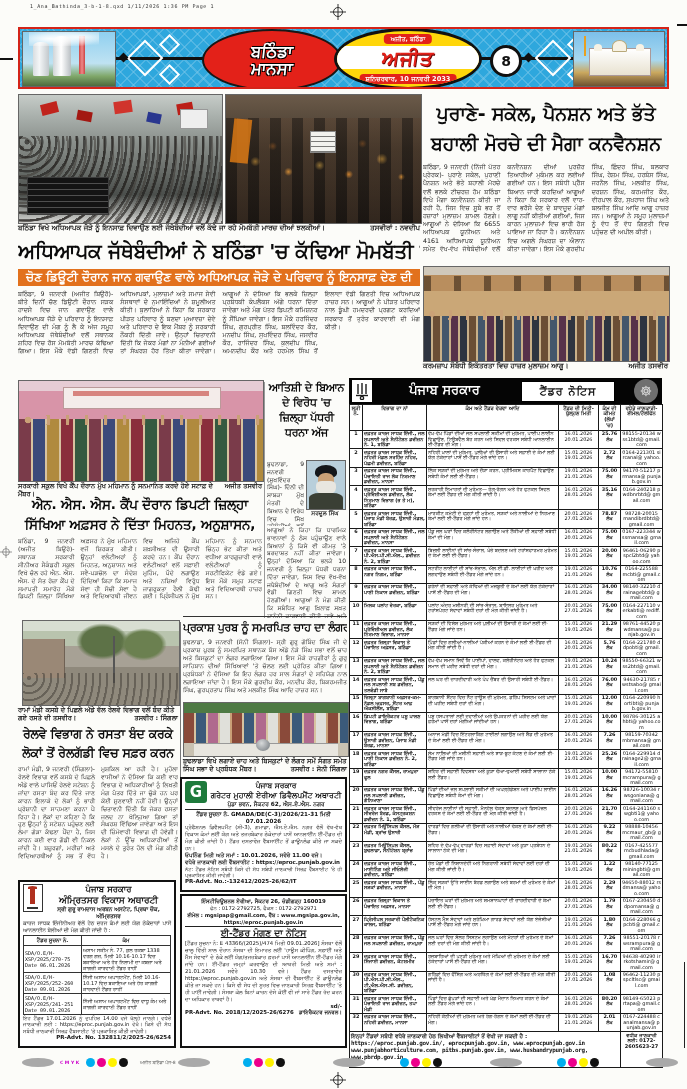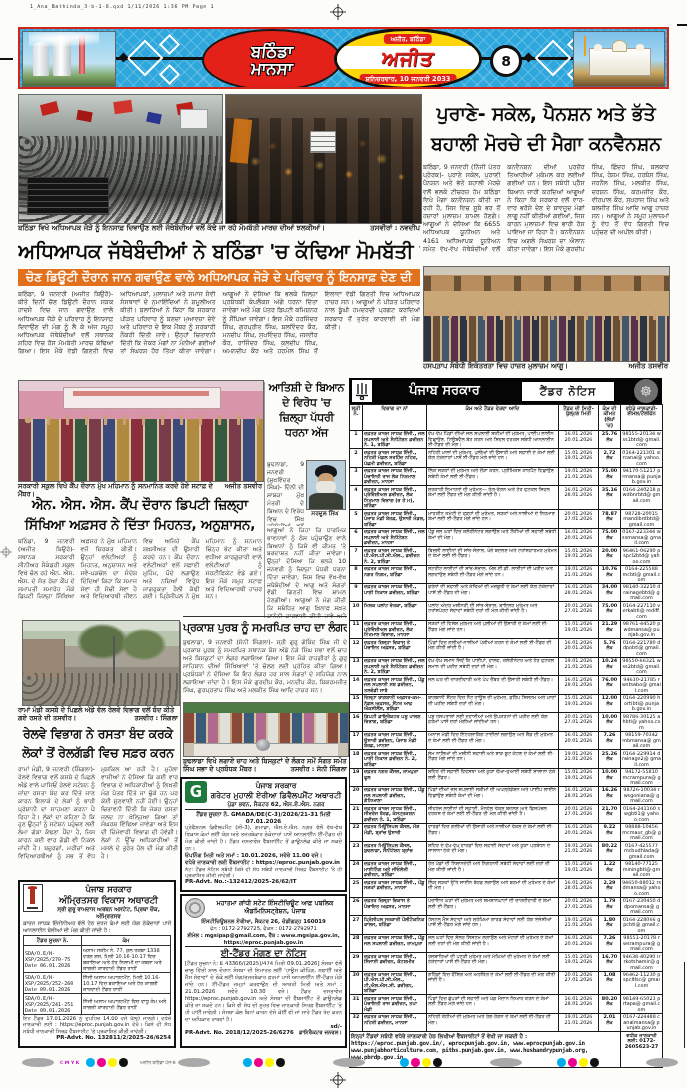--- a/index.html
+++ b/index.html
@@ -159,21 +159,21 @@
 <div class="abs hl" style="left:423px;top:98px;width:246px;height:62px;font-size:19px;line-height:30px;overflow:hidden;">ਪੁਰਾਣੇ- ਸਕੇਲ, ਪੈਨਸ਼ਨ ਅਤੇ ਭੱਤੇ ਬਹਾਲੀ ਮੋਰਚੇ ਦੀ ਮੈਗਾ ਕਨਵੈਨਸ਼ਨ ਅੱਜ</div>
 <div class="abs bodytxt" style="left:423px;top:163px;width:246px;height:100px;column-count:3;column-gap:7px;">ਬਠਿੰਡਾ, 9 ਜਨਵਰੀ (ਨਿੱਜੀ ਪੱਤਰ ਪ੍ਰੇਰਕ)- ਪੁਰਾਣੇ ਸਕੇਲ, ਪੁਰਾਣੀ ਪੈਨਸ਼ਨ ਅਤੇ ਭੱਤੇ ਬਹਾਲੀ ਮੋਰਚੇ ਵਲੋਂ ਭਲਕੇ ਟੀਚਰਜ਼ ਹੋਮ ਬਠਿੰਡਾ ਵਿਖੇ ਮੈਗਾ ਕਨਵੈਨਸ਼ਨ ਕੀਤੀ ਜਾ ਰਹੀ ਹੈ, ਜਿਸ ਵਿਚ ਸੂਬੇ ਭਰ ਤੋਂ ਹਜ਼ਾਰਾਂ ਮੁਲਾਜ਼ਮ ਸ਼ਾਮਲ ਹੋਣਗੇ। ਆਗੂਆਂ ਨੇ ਦੱਸਿਆ ਕਿ 6655 ਅਧਿਆਪਕ ਯੂਨੀਅਨ ਅਤੇ 4161 ਅਧਿਆਪਕ ਯੂਨੀਅਨ ਸਮੇਤ ਵੱਖ-ਵੱਖ ਜੱਥੇਬੰਦੀਆਂ ਵਲੋਂ ਕਨਵੈਨਸ਼ਨ ਦੀਆਂ ਪੁਰਜ਼ੋਰ ਤਿਆਰੀਆਂ ਮੁਕੰਮਲ ਕਰ ਲਈਆਂ ਗਈਆਂ ਹਨ। ਇਸ ਸਬੰਧੀ ਪ੍ਰੈੱਸ ਬਿਆਨ ਜਾਰੀ ਕਰਦਿਆਂ ਆਗੂਆਂ ਨੇ ਕਿਹਾ ਕਿ ਸਰਕਾਰ ਵਲੋਂ ਵਾਰ-ਵਾਰ ਭਰੋਸੇ ਦੇਣ ਦੇ ਬਾਵਜੂਦ ਮੰਗਾਂ ਲਾਗੂ ਨਹੀਂ ਕੀਤੀਆਂ ਗਈਆਂ, ਜਿਸ ਕਾਰਨ ਮੁਲਾਜ਼ਮਾਂ ਵਿਚ ਭਾਰੀ ਰੋਸ ਪਾਇਆ ਜਾ ਰਿਹਾ ਹੈ। ਕਨਵੈਨਸ਼ਨ ਵਿਚ ਅਗਲੇ ਸੰਘਰਸ਼ ਦਾ ਐਲਾਨ ਕੀਤਾ ਜਾਵੇਗਾ। ਇਸ ਮੌਕੇ ਗੁਰਦੀਪ ਸਿੰਘ, ਛਿੰਦਰ ਸਿੰਘ, ਬਲਕਾਰ ਸਿੰਘ, ਰੇਸ਼ਮ ਸਿੰਘ, ਹਰਬੰਸ ਸਿੰਘ, ਜਰਨੈਲ ਸਿੰਘ, ਮਲਕੀਤ ਸਿੰਘ, ਦਰਸ਼ਨ ਸਿੰਘ, ਕਰਮਜੀਤ ਕੌਰ, ਵੀਰਪਾਲ ਕੌਰ, ਸੁਖਰਾਜ ਸਿੰਘ ਅਤੇ ਬਲਜੀਤ ਸਿੰਘ ਆਦਿ ਆਗੂ ਹਾਜ਼ਰ ਸਨ। ਆਗੂਆਂ ਨੇ ਸਮੂਹ ਮੁਲਾਜ਼ਮਾਂ ਨੂੰ ਵੱਧ ਤੋਂ ਵੱਧ ਗਿਣਤੀ ਵਿਚ ਪਹੁੰਚਣ ਦੀ ਅਪੀਲ ਕੀਤੀ।</div>
 
 <div class="ph" style="left:423px;top:266px;width:245px;height:94px;background:linear-gradient(180deg,#cfc8bb 0 8%,#b98e5e 8% 26%,#caa777 26% 58%,#8a8072 58% 70%,#5c564c 70% 100%);">
   <div class="abs" style="left:0;top:10%;width:100%;height:16%;background-image:repeating-linear-gradient(90deg,rgba(45,30,18,.55) 0 7px,transparent 7px 30px);"></div>
   <div class="abs" style="left:0;bottom:0;width:100%;height:48%;background-image:repeating-linear-gradient(90deg,#2e3440 0 7px,#c9b089 7px 9px,#6b4e35 9px 16px,#c9b089 16px 18px,#44566b 18px 25px,#c9b089 25px 27px,#57324a 27px 34px,#c9b089 34px 36px);"></div>
   <div class="abs" style="left:0;bottom:44%;width:100%;height:10%;background-image:repeating-radial-gradient(circle at 8px 4px,#caa177 0 2.6px,transparent 3.2px 17px);"></div>
 </div>
 <div class="abs cap" style="left:423px;top:362px;width:245px;height:12px;">
   <span class="cr">ਅਜੀਤ ਤਸਵੀਰ</span>
-  <span>ਹਸਪਤ਼ਾਪ ਸੰਬੰਧੀ ਇਕੱਤਰਤਾ ਵਿਚ ਹਾਜ਼ਰ ਮੁਲਾਜ਼ਮ ਆਗੂ।</span>
+  <span>ਕਰਮਜ਼ਾਪ ਸੰਬੰਧੀ ਇਕੱਤਰਤਾ ਵਿਚ ਹਾਜ਼ਰ ਮੁਲਾਜ਼ਮ ਆਗੂ।</span>
 </div>
 
 <div class="ph" style="left:18px;top:380px;width:244px;height:100px;background:linear-gradient(180deg,#e6ccd4 0 10%,#d894a8 10% 50%,#8a6a62 50% 62%,#4e4039 62% 100%);">
   <div class="abs" style="left:18%;top:6%;width:64%;height:20%;background:#f4ecea;border:1px solid #b99;"></div>
   <div class="abs" style="left:22%;top:10%;width:56%;height:5%;background:#c03028;opacity:.55;filter:blur(.6px);"></div>
   <div class="abs" style="left:0;bottom:0;width:100%;height:62%;background-image:repeating-linear-gradient(90deg,#7a3b4a 0 12px,#d7c3a0 12px 14px,#3b4a7a 14px 26px,#d7c3a0 26px 28px,#b08a3e 28px 40px,#d7c3a0 40px 42px,#8a2f3c 42px 54px,#d7c3a0 54px 56px,#355a40 56px 68px,#d7c3a0 68px 70px);"></div>
   <div class="abs" style="left:0;bottom:56%;width:100%;height:10%;background-image:repeating-radial-gradient(circle at 9px 5px,#c9a077 0 3px,transparent 3.6px 19px);"></div>
 </div>
 <div class="abs cap" style="left:18px;top:482px;width:244px;height:10px;font-size:6.6px;">
   <span class="cr">ਅਜੀਤ ਤਸਵੀਰ</span>
@@ -241,26 +241,20 @@
   </div>
   <div class="c" style="font-size:5.6px;font-weight:bold;border-top:1px solid #222;margin-top:1px;padding-top:1px;">ਟੈਂਡਰ ਸੂਚਨਾ ਨੰ. GMADA/DE(C-3)/2026/21-31 ਮਿਤੀ 07.01.2026</div>
   <div style="font-size:5.3px;line-height:1.3;text-align:justify;">ਪ੍ਰੋਫੈਸ਼ਨਲ ਡਿਵੈਲਪਮੈਂਟ (ਸੀ-3), ਗਮਾਡਾ, ਐਸ.ਏ.ਐਸ. ਨਗਰ ਵੱਲੋਂ ਵੱਖ-ਵੱਖ ਵਿਕਾਸ ਕੰਮਾਂ ਲਈ ਯੋਗ ਅਤੇ ਤਜਰਬੇਕਾਰ ਠੇਕੇਦਾਰਾਂ ਪਾਸੋਂ ਆਨਲਾਈਨ ਈ-ਟੈਂਡਰ ਦੀ ਮੰਗ ਕੀਤੀ ਜਾਂਦੀ ਹੈ। ਟੈਂਡਰ ਦਸਤਾਵੇਜ਼ ਵੈੱਬਸਾਈਟ ਤੋਂ ਡਾਊਨਲੋਡ ਕੀਤੇ ਜਾ ਸਕਦੇ ਹਨ।</div>
   <div style="font-size:5.5px;font-weight:bold;">ਓਪਨਿੰਗ ਮਿਤੀ ਅਤੇ ਸਮਾਂ : 10.01.2026, ਸਵੇਰੇ 11.00 ਵਜੇ।</div>
   <div style="font-size:5.5px;font-weight:bold;">ਵਧੇਰੇ ਜਾਣਕਾਰੀ ਲਈ ਵੈੱਬਸਾਈਟ : https://eproc.punjab.gov.in</div>
   <div style="font-size:5.1px;line-height:1.25;text-align:justify;">ਨੋਟ: ਟੈਂਡਰ ਨੋਟਿਸ ਸਬੰਧੀ ਕਿਸੇ ਵੀ ਸੋਧ ਸਬੰਧੀ ਜਾਣਕਾਰੀ ਸਿਰਫ਼ ਵੈੱਬਸਾਈਟ 'ਤੇ ਹੀ ਪ੍ਰਕਾਸ਼ਿਤ ਕੀਤੀ ਜਾਵੇਗੀ।</div>
   <div style="font-size:5.5px;font-weight:bold;">PR-Advt. No.:-132412/2025-26/62/IT</div>
 </div>
 
 <div class="adbox" style="left:180px;top:894px;width:167px;height:154px;">
-  <div style="display:flex;gap:3px;align-items:center;">
-    <div style="width:18px;height:18px;border-radius:50%;background:radial-gradient(circle at 50% 50%,#ddd 0 30%,#999 32% 45%,#ccc 47% 100%);border:1px solid #666;"></div>
-    <div style="flex:1;" class="c">
-      <div style="font-size:6.4px;font-weight:bold;line-height:1.2;">ਮਹਾਤਮਾ ਗਾਂਧੀ ਸਟੇਟ ਇੰਸਟੀਚਿਊਟ ਆਫ਼ ਪਬਲਿਕ ਐਡਮਿਨਿਸਟ੍ਰੇਸ਼ਨ, ਪੰਜਾਬ</div>
-    </div>
-  </div>
   <div class="c" style="font-size:5.4px;font-weight:bold;">ਇੰਸਟੀਚਿਊਸ਼ਨਲ ਏਰੀਆ, ਸੈਕਟਰ 26, ਚੰਡੀਗੜ੍ਹ 160019</div>
   <div class="c" style="font-size:5.2px;">ਫੋਨ : 0172-2792725, ਫੈਕਸ : 0172-2792971</div>
   <div class="c" style="font-size:5.2px;font-weight:bold;border-bottom:1px solid #222;padding-bottom:1px;">ਈਮੇਲ : mgsipap@gmail.com, ਵੈੱਬ : www.mgsipa.gov.in, https://eproc.punjab.gov.in</div>
   <div class="c" style="font-size:9px;font-weight:900;text-decoration:underline;margin:1px 0;">ਈ-ਟੈਂਡਰ ਮੰਗਣ ਦਾ ਨੋਟਿਸ</div>
   <div style="font-size:5.3px;line-height:1.32;text-align:justify;">[ਟੈਂਡਰ ਸੂਚਨਾ ਨੰ: E 43366/(2025)/474 ਮਿਤੀ 09.01.2026] ਸੰਸਥਾ ਵੱਲੋਂ ਚਾਲੂ ਵਿੱਤੀ ਸਾਲ ਦੌਰਾਨ ਸੰਸਥਾ ਦੀ ਇਮਾਰਤ ਲਈ 'ਹਾਊਸ ਕੀਪਿੰਗ, ਸਫ਼ਾਈ ਅਤੇ ਮੈੱਸ ਸੇਵਾਵਾਂ' ਦੇ ਠੇਕੇ ਲਈ ਯੋਗ/ਤਜਰਬੇਕਾਰ ਫ਼ਰਮਾਂ ਪਾਸੋਂ ਆਨਲਾਈਨ ਈ-ਟੈਂਡਰ ਮੰਗੇ ਜਾਂਦੇ ਹਨ। ਈ-ਟੈਂਡਰ ਜਮ੍ਹਾਂ ਕਰਵਾਉਣ ਦੀ ਆਖਰੀ ਮਿਤੀ ਅਤੇ ਸਮਾਂ : 21.01.2026 ਸਵੇਰੇ 10.30 ਵਜੇ। ਟੈਂਡਰ ਦਸਤਾਵੇਜ਼ https://eproc.punjab.gov.in ਅਤੇ ਸੰਸਥਾ ਦੀ ਵੈੱਬਸਾਈਟ ਤੋਂ ਡਾਊਨਲੋਡ ਕੀਤੇ ਜਾ ਸਕਦੇ ਹਨ। ਕਿਸੇ ਵੀ ਸੋਧ ਦੀ ਸੂਰਤ ਵਿਚ ਜਾਣਕਾਰੀ ਸਿਰਫ਼ ਵੈੱਬਸਾਈਟ 'ਤੇ ਹੀ ਪਾਈ ਜਾਵੇਗੀ। ਸੰਸਥਾ ਕੋਲ ਬਿਨਾਂ ਕਾਰਨ ਦੱਸੇ ਕੋਈ ਵੀ ਜਾਂ ਸਾਰੇ ਟੈਂਡਰ ਰੱਦ ਕਰਨ ਦਾ ਅਧਿਕਾਰ ਰਾਖਵਾਂ ਹੈ।</div>
   <div style="font-size:5.5px;font-weight:bold;text-align:right;">sd/-</div>
   <div style="display:flex;justify-content:space-between;">
     <span style="font-size:5.4px;font-weight:bold;">PR-Advt. No. 2018/12/2025-26/6276</span>
     <span style="font-size:5.4px;font-weight:bold;">ਡਾਇਰੈਕਟਰ ਜਨਰਲ।</span>
   </div>

